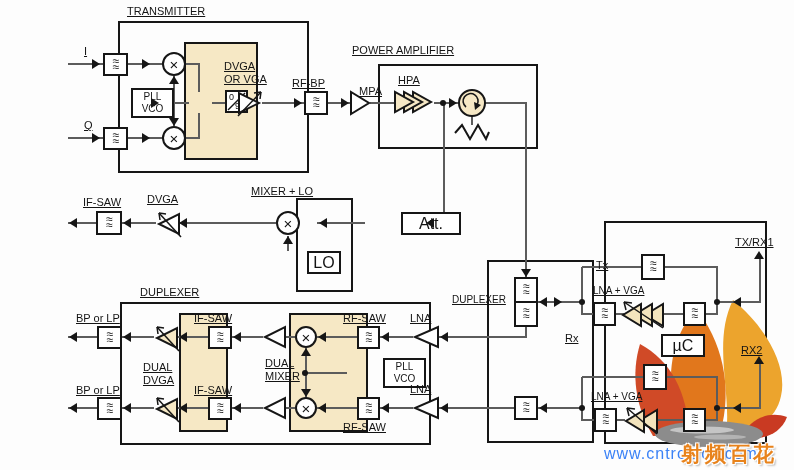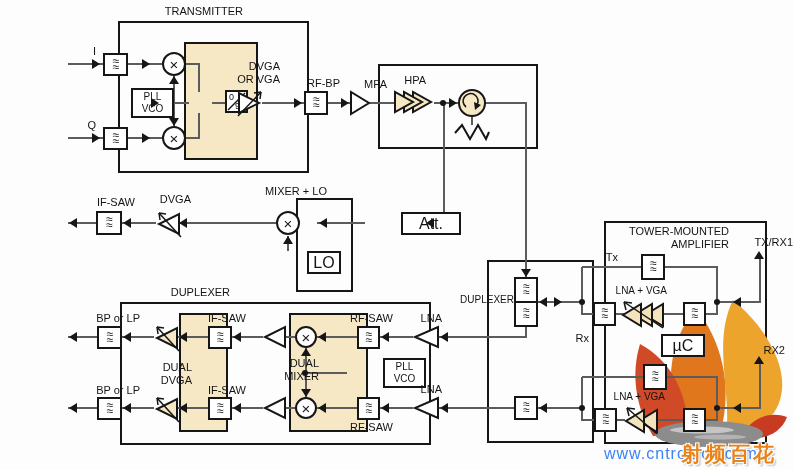--- a/index.html
+++ b/index.html
@@ -1,22 +1,22 @@
 <!DOCTYPE html>
 <html><head>
 <meta charset="utf-8">
 <style>
   html,body{margin:0;padding:0;background:#ffffff;}
   #canvas{position:relative;width:794px;height:470px;background:#fdfdfd;overflow:hidden;
           font-family:"Liberation Sans",sans-serif;color:#141414;}
   .b{position:absolute;box-sizing:border-box;border:2px solid #161616;background:transparent;margin-left:36px;}
   .tan{background:#F6E8C5;}
   .wht{background:#ffffff;}
-  .lbl{position:absolute;font-size:11px;line-height:1.18;color:#141414;text-align:right;
-       white-space:pre-line;z-index:4;}
+  .lbl{position:absolute;font-size:11px;line-height:1.18;color:#141414;text-align:left;
+       white-space:pre-line;z-index:4;text-decoration:underline;}
   .s10{font-size:10px;}
   .wh{position:absolute;height:2px;background:#5c5c5c;z-index:2;}
   .wv{position:absolute;width:2px;background:#5c5c5c;z-index:2;}
   .fbox{position:absolute;box-sizing:border-box;border:2px solid #161616;background:#fff;
         display:flex;align-items:center;justify-content:center;z-index:3;}
   .waves{font-size:12px;line-height:6px;white-space:pre-line;text-align:center;
          letter-spacing:-1px;color:#141414;transform:translateY(-1px);}
   .mx{position:absolute;box-sizing:border-box;border:2px solid #161616;border-radius:50%;
       background:#fff;display:flex;align-items:center;justify-content:center;
       font-size:15px;z-index:3;}
@@ -58,42 +58,41 @@
   <div class="b tan" style="left:253px;top:313px;width:79px;height:119px;"></div>
   <div class="b" style="left:451px;top:260px;width:107px;height:183px;"></div>
   <div class="b" style="left:568px;top:221px;width:163px;height:223px;"></div>
 
   <span class="lbl" style="left:127px;top:5px;width:116px;">TRANSMITTER</span>
   <span class="lbl" style="left:84px;top:45px;width:12px;">I</span>
   <span class="lbl" style="left:84px;top:119px;width:12px;">Q</span>
   <span class="lbl" style="left:224px;top:60px;width:56px;">DVGA
 OR VGA</span>
   <span class="lbl" style="left:292px;top:77px;width:48px;">RF-BP</span>
-  <span class="lbl" style="left:359px;top:78px;width:28px;">MPA</span>
+  <span class="lbl" style="left:352px;top:44px;width:160px;">POWER AMPLIFIER</span>
+  <span class="lbl" style="left:359px;top:85px;width:28px;">MPA</span>
   <span class="lbl" style="left:398px;top:74px;width:28px;">HPA</span>
   <span class="lbl" style="left:251px;top:185px;width:76px;">MIXER + LO</span>
   <span class="lbl" style="left:147px;top:193px;width:44px;">DVGA</span>
   <span class="lbl" style="left:83px;top:196px;width:52px;">IF-SAW</span>
   <span class="lbl" style="left:140px;top:286px;width:90px;">DUPLEXER</span>
   <span class="lbl" style="left:76px;top:312px;width:64px;">BP or LP</span>
   <span class="lbl" style="left:76px;top:384px;width:64px;">BP or LP</span>
   <span class="lbl" style="left:194px;top:312px;width:52px;">IF-SAW</span>
   <span class="lbl" style="left:194px;top:384px;width:52px;">IF-SAW</span>
   <span class="lbl" style="left:143px;top:361px;width:49px;">DUAL
 DVGA</span>
   <span class="lbl" style="left:265px;top:357px;width:54px;">DUAL
 MIXER</span>
   <span class="lbl" style="left:343px;top:312px;width:50px;">RF-SAW</span>
   <span class="lbl" style="left:343px;top:421px;width:50px;">RF-SAW</span>
   <span class="lbl" style="left:410px;top:312px;width:32px;">LNA</span>
   <span class="lbl" style="left:410px;top:383px;width:32px;">LNA</span>
   <span class="lbl s10" style="left:452px;top:294px;width:62px;">DUPLEXER</span>
-  <span class="lbl" style="left:573px;top:225px;width:156px;">TOWER-MOUNTED
-AMPLIFIER</span>
-  <span class="lbl" style="left:596px;top:251px;width:22px;">Tx</span>
+  <span class="lbl" style="left:596px;top:259px;width:22px;">Tx</span>
   <span class="lbl" style="left:565px;top:332px;width:24px;">Rx</span>
   <span class="lbl s10" style="left:593px;top:285px;width:74px;">LNA + VGA</span>
   <span class="lbl s10" style="left:591px;top:391px;width:74px;">LNA + VGA</span>
   <span class="lbl" style="left:735px;top:236px;width:58px;">TX/RX1</span>
   <span class="lbl" style="left:741px;top:344px;width:44px;">RX2</span>
 
   <div class="wh" style="left:68px;top:63px;width:35px;"></div>
   <div class="wh" style="left:128px;top:63px;width:36px;"></div>
   <div class="wh" style="left:68px;top:137px;width:35px;"></div>
   <div class="wh" style="left:128px;top:137px;width:36px;"></div>

